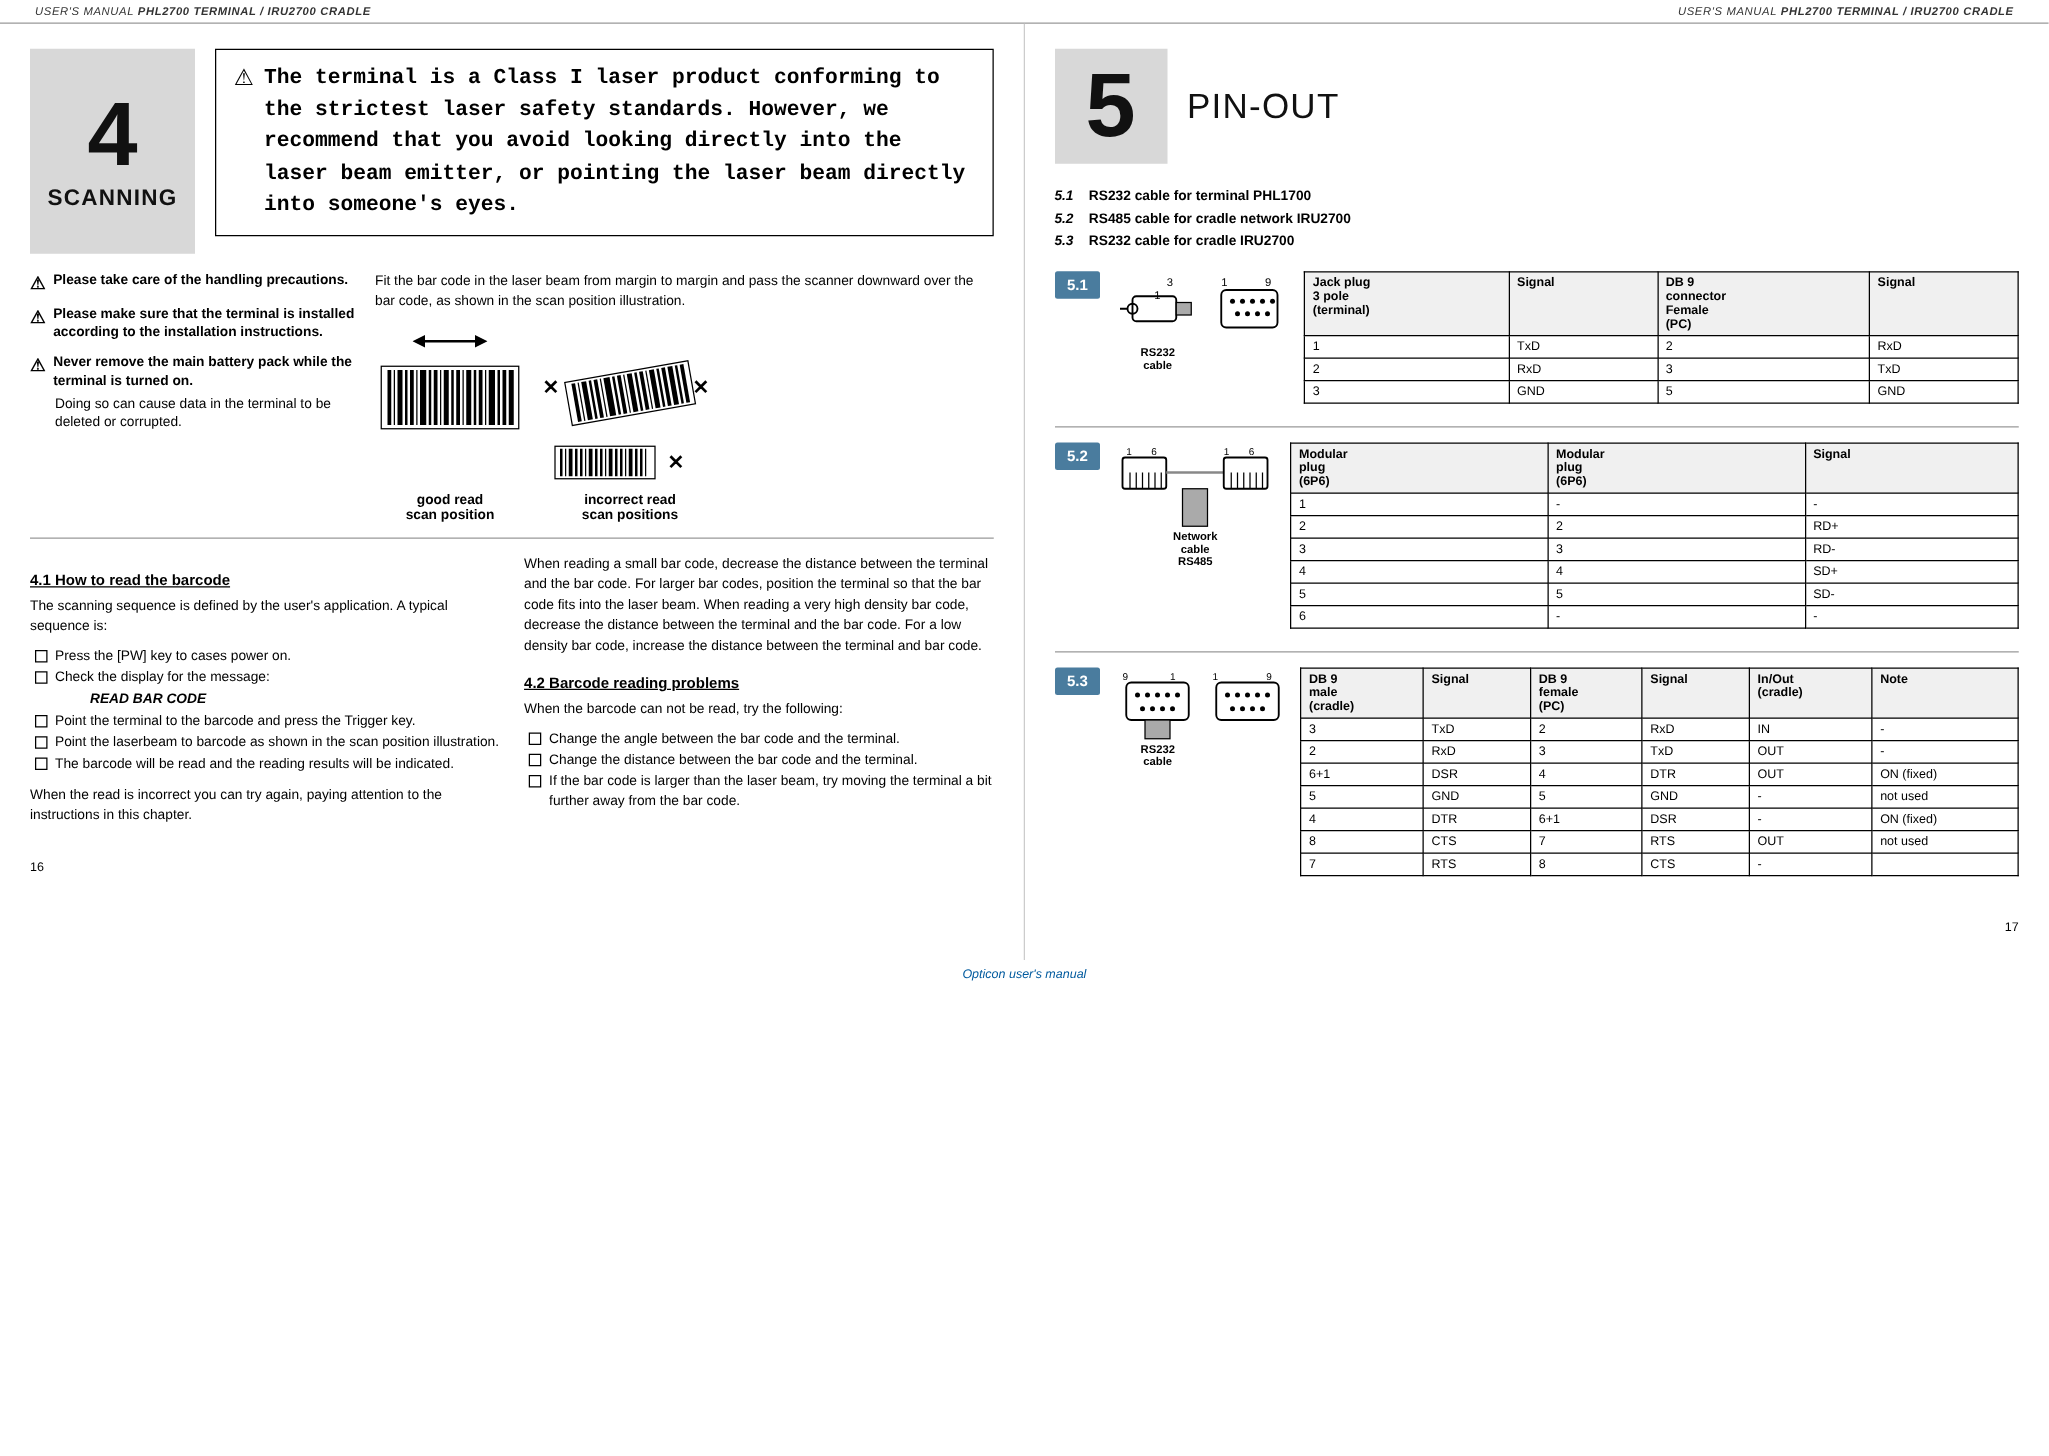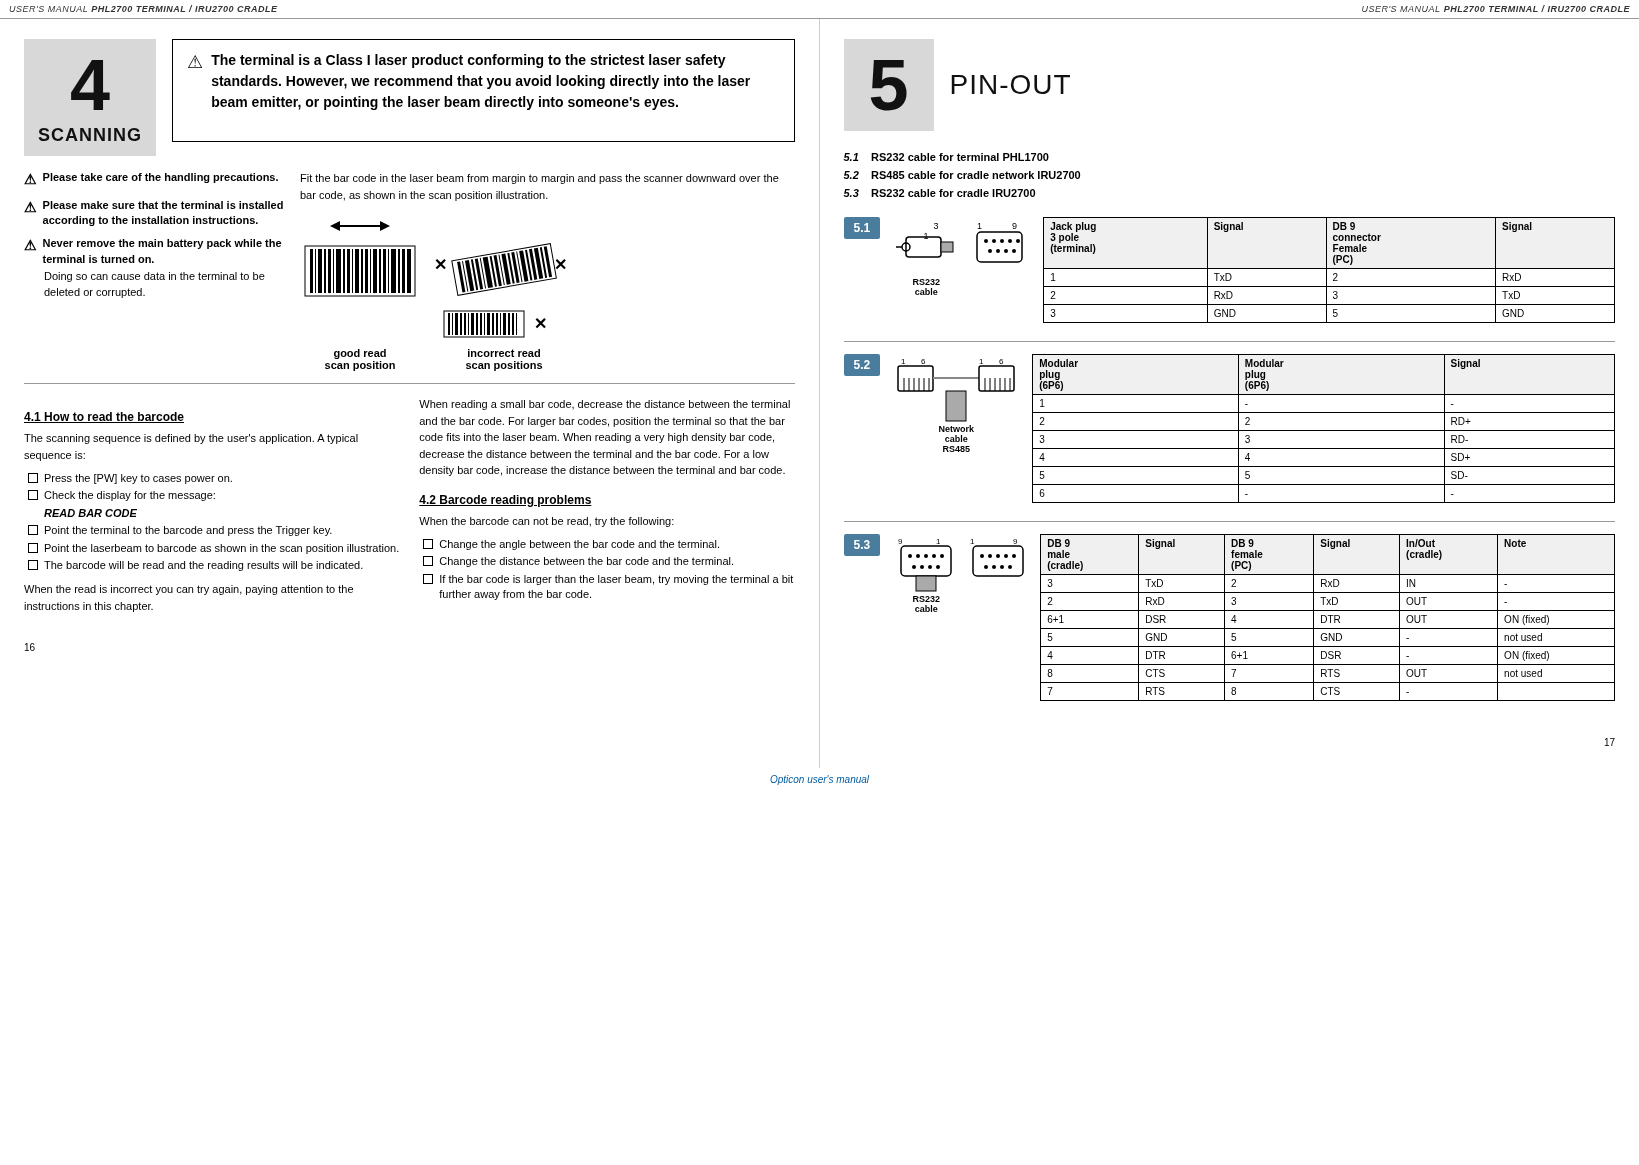--- a/index.html
+++ b/index.html
@@ -8,21 +8,21 @@
       font-size: 11px;
       background: #fff;
       color: #000;
       width: 1639px;
       min-height: 1165px;
     }
 
     .page-header {
       display: flex;
       justify-content: space-between;
-      padding: 4px 9px;
+      padding: 4px 28px;
       font-size: 9px;
       font-style: italic;
       color: #333;
       border-bottom: 1px solid #999;
       text-transform: uppercase;
       letter-spacing: 0.5px;
     }
 
     .page-header span {
       font-weight: normal;
@@ -60,23 +60,24 @@
       gap: 8px;
     }
 
     .warning-icon {
       font-size: 18px;
       flex-shrink: 0;
       margin-top: 1px;
     }
 
     .warning-text {
-      font-size: 14px;
+      font-size: 17px;
       font-weight: bold;
       line-height: 1.5;
+      font-family: Liberation Mono, monospace;
     }
 
     
     .caution-item {
       display: flex;
       align-items: flex-start;
       gap: 6px;
       margin-bottom: 8px;
       font-size: 11px;
       font-weight: bold;
@@ -376,21 +377,21 @@
           <div class="bullet-item">
             <div class="check-box"></div>
             <span>Press the [PW] key to cases power on.</span>
           </div>
           <div class="bullet-item">
             <div class="check-box"></div>
             <span>Check the display for the message:</span>
           </div>
           <div class="bullet-item">
             <div style="width:10px;flex-shrink:0;"></div>
-            <span class="italic-text" style="font-style:italic;font-weight:bold;">READ BAR CODE</span>
+            <span class="italic-text" style="font-style:italic;font-weight:bold;margin-left:28px;">READ BAR CODE</span>
           </div>
           <div class="bullet-item">
             <div class="check-box"></div>
             <span>Point the terminal to the barcode and press the Trigger key.</span>
           </div>
           <div class="bullet-item">
             <div class="check-box"></div>
             <span>Point the laserbeam to barcode as shown in the scan position illustration.</span>
           </div>
           <div class="bullet-item">

